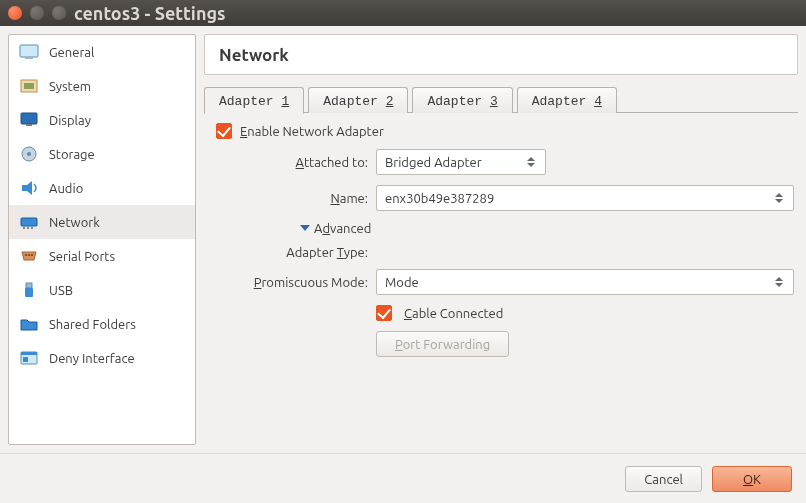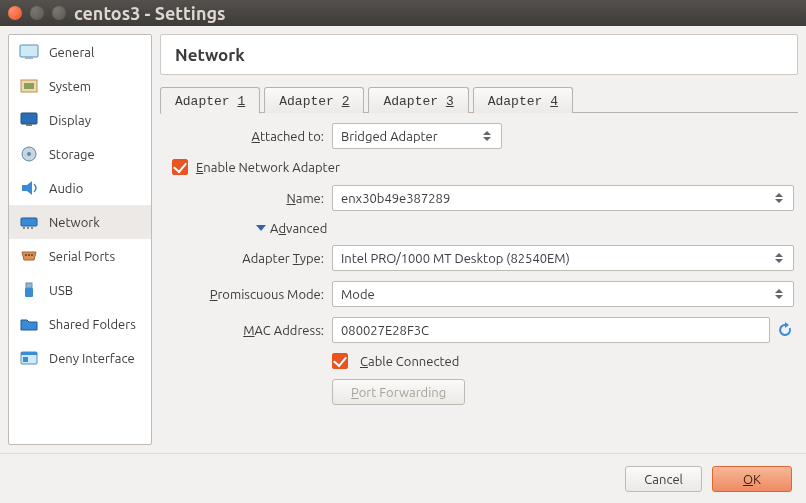--- a/index.html
+++ b/index.html
@@ -30,21 +30,21 @@
   }
   .wnd-close { background: radial-gradient(circle at 30% 30%, #ff8d6f, #e95420); }
   .wnd-min, .wnd-max { background: radial-gradient(circle at 30% 30%, #7b7672, #5a5652); }
   .content {
     display: flex;
     height: calc(100% - 26px - 50px);
     padding: 8px;
     gap: 8px;
   }
   .sidebar {
-    width: 144px;
+    width: 188px;
     background: #fff;
     border: 1px solid #c0bbb6;
     border-radius: 2px;
     overflow: auto;
   }
   .sb-item {
     display: flex;
     align-items: center;
     gap: 10px;
     padding: 7px 10px;
@@ -270,38 +270,38 @@
           Adapter <u class="ul">3</u>
         </div>
         <div class="tab">
           Adapter <u class="ul">4</u>
         </div>
       </div>
       <div class="tab-underline"></div>
 
       <div class="form">
         <div class="row">
+          <span class="check"></span>
+          <span style="margin-left:8px"><u class="ul">E</u>nable Network Adapter</span>
+        </div>
+
+        <div class="row">
           <div class="label-col"><u class="ul">A</u>ttached to:</div>
           <div class="field-col">
             <div class="dropdown" style="width:170px">
               <span>Bridged Adapter</span>
               <span class="updown">
                   <span class="t"></span>
                   <span class="b"></span>
                 </span>
             </div>
           </div>
         </div>
 
         <div class="row">
-          <span class="check"></span>
-          <span style="margin-left:8px"><u class="ul">E</u>nable Network Adapter</span>
-        </div>
-
-        <div class="row">
           <div class="label-col"><u class="ul">N</u>ame:</div>
           <div class="field-col">
             <div class="dropdown" style="flex:1">
               <span>enx30b49e387289</span>
               <span class="updown">
                   <span class="t"></span>
                   <span class="b"></span>
                 </span>
             </div>
           </div>
@@ -312,57 +312,35 @@
           <div class="field-col" style="margin-left:-76px">
             <div class="adv-toggle">
               <span class="tri-down"></span>
               <span>A<u class="ul">d</u>vanced</span>
             </div>
           </div>
         </div>
 
         <div class="row">
           <div class="label-col">Adapter <u class="ul">T</u>ype:</div>
-          <div class="field-col">
-            <div class="dropdown" style="flex:1">
-              <span>Intel PRO/1000 MT Desktop (82540EM)</span>
-              <span class="updown">
-                  <span class="t"></span>
-                  <span class="b"></span>
-                </span>
-            </div>
-          </div>
         </div>
 
         <div class="row">
           <div class="label-col"><u class="ul">P</u>romiscuous Mode:</div>
           <div class="field-col">
             <div class="dropdown" style="flex:1">
               <span>Mode</span>
               <span class="updown">
                   <span class="t"></span>
                   <span class="b"></span>
                 </span>
             </div>
           </div>
         </div>
 
-        <div class="row">
-          <div class="label-col"><u class="ul">M</u>AC Address:</div>
-          <div class="field-col">
-            <div class="textinput" style="flex:1">
-              <span>080027E28F3C</span>
-            </div>
-            <span class="refresh-icon" title="Generate new MAC">
-              <svg width="18" height="18" viewBox="0 0 18 18">
-                  <path d="M9 3a6 6 0 1 0 5.6 3.8l-1.8.7A4 4 0 1 1 9 5v2l4-3-4-3v2z" fill="#3b8bd4"></path>
-                </svg>
-            </span>
-          </div>
-        </div>
 
         <div class="row">
           <div class="label-col"></div>
           <div class="field-col">
             <span class="check"></span>
             <span style="margin-left:6px"><u class="ul">C</u>able Connected</span>
           </div>
         </div>
 
         <div class="row">

